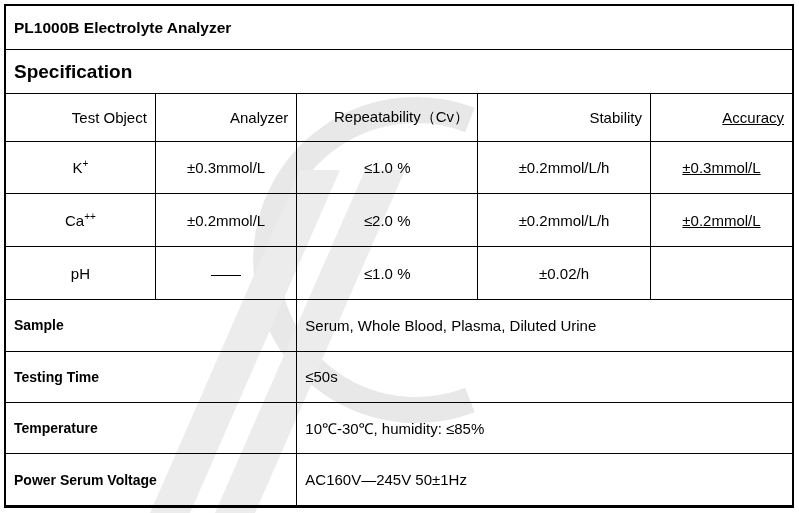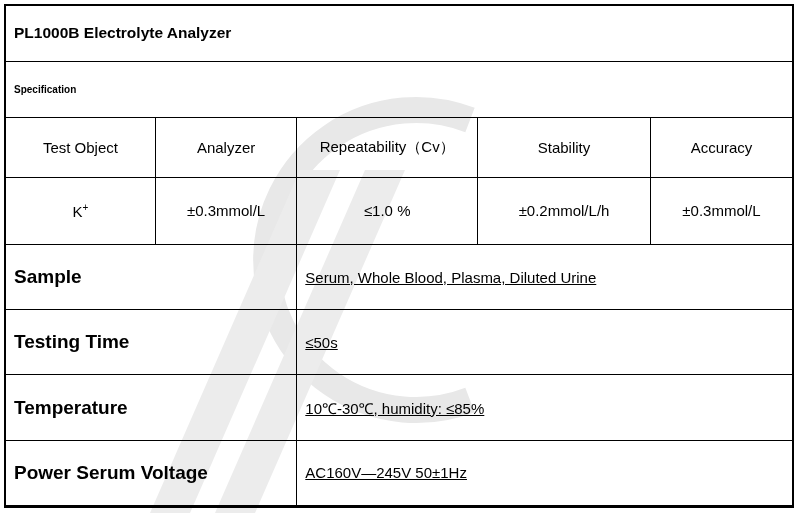--- a/index.html
+++ b/index.html
@@ -51,66 +51,65 @@
     font-weight: bold;
     font-size: 15.5px;
     height: 30px;
     text-align: left;
     border-top: none;
     border-left: none;
     border-right: none;
   }
   .spec-cell {
     font-weight: bold;
-    font-size: 10px;
+    font-size: 19px;
     height: 30px;
     text-align: left;
     border-left: none;
     border-right: none;
   }
   .colhead {
-    text-align: center;
+    text-align: right;
     height: 32px;
     font-size: 15px;
   }
   .datacell {
     text-align: center;
     height: 36px;
     font-size: 15px;
   }
   .note-cell {
     text-align: left;
     height: 32px;
     font-size: 15px;
     border-left: none;
     border-right: none;
   }
   .label-cell {
     font-weight: bold;
-    font-size: 19px;
+    font-size: 14px;
     text-align: left;
     height: 35px;
     border-left: none;
   }
   .value-cell {
     text-align: left;
     font-size: 15px;
     height: 35px;
     border-right: none;
-    text-decoration: underline;
   }
   .blank-cell {
     border-right: none;
   }
   sup {
     font-size: 10px;
     vertical-align: super;
   }
   .nb-left { border-left: none; }
-  .nb-right { border-right: none; }
+  .nb-right { border-right: none; text-decoration: underline; }
 </style>
 </head>
 <body>
 
 <svg class="watermark" viewBox="0 0 799 513" xmlns="http://www.w3.org/2000/svg">
   <g fill="none" stroke="#e8e8e8" stroke-width="26">
     <path d="M470 120 A150 150 0 1 0 470 400"></path>
   </g>
   <g fill="#ececec">
     <polygon points="150,513 300,170 340,170 190,513"></polygon>
@@ -145,21 +144,35 @@
       <tr>
         <td class="datacell nb-left"><span>K</span><sup>+</sup></td>
         <td class="datacell">±0.3mmol/L</td>
         <td class="datacell">≤1.0 %</td>
         <td class="datacell">±0.2mmol/L/h</td>
         <td class="datacell nb-right">±0.3mmol/L</td>
       </tr>
 
 
 
+      <tr>
+        <td class="datacell nb-left"><span>Ca</span><sup>++</sup></td>
+        <td class="datacell">±0.2mmol/L</td>
+        <td class="datacell">≤2.0 %</td>
+        <td class="datacell">±0.2mmol/L/h</td>
+        <td class="datacell nb-right">±0.2mmol/L</td>
+      </tr>
 
+      <tr>
+        <td class="datacell nb-left"><span>pH</span><sup></sup></td>
+        <td class="datacell">——</td>
+        <td class="datacell">≤1.0 %</td>
+        <td class="datacell">±0.02/h</td>
+        <td class="datacell nb-right blank-cell"></td>
+      </tr>
 
 
       <tr>
         <td class="label-cell" colspan="2">Sample</td>
         <td class="value-cell" colspan="3">Serum, Whole Blood, Plasma, Diluted Urine</td>
       </tr>
       <tr>
         <td class="label-cell" colspan="2">Testing Time</td>
         <td class="value-cell" colspan="3">≤50s</td>
       </tr>

